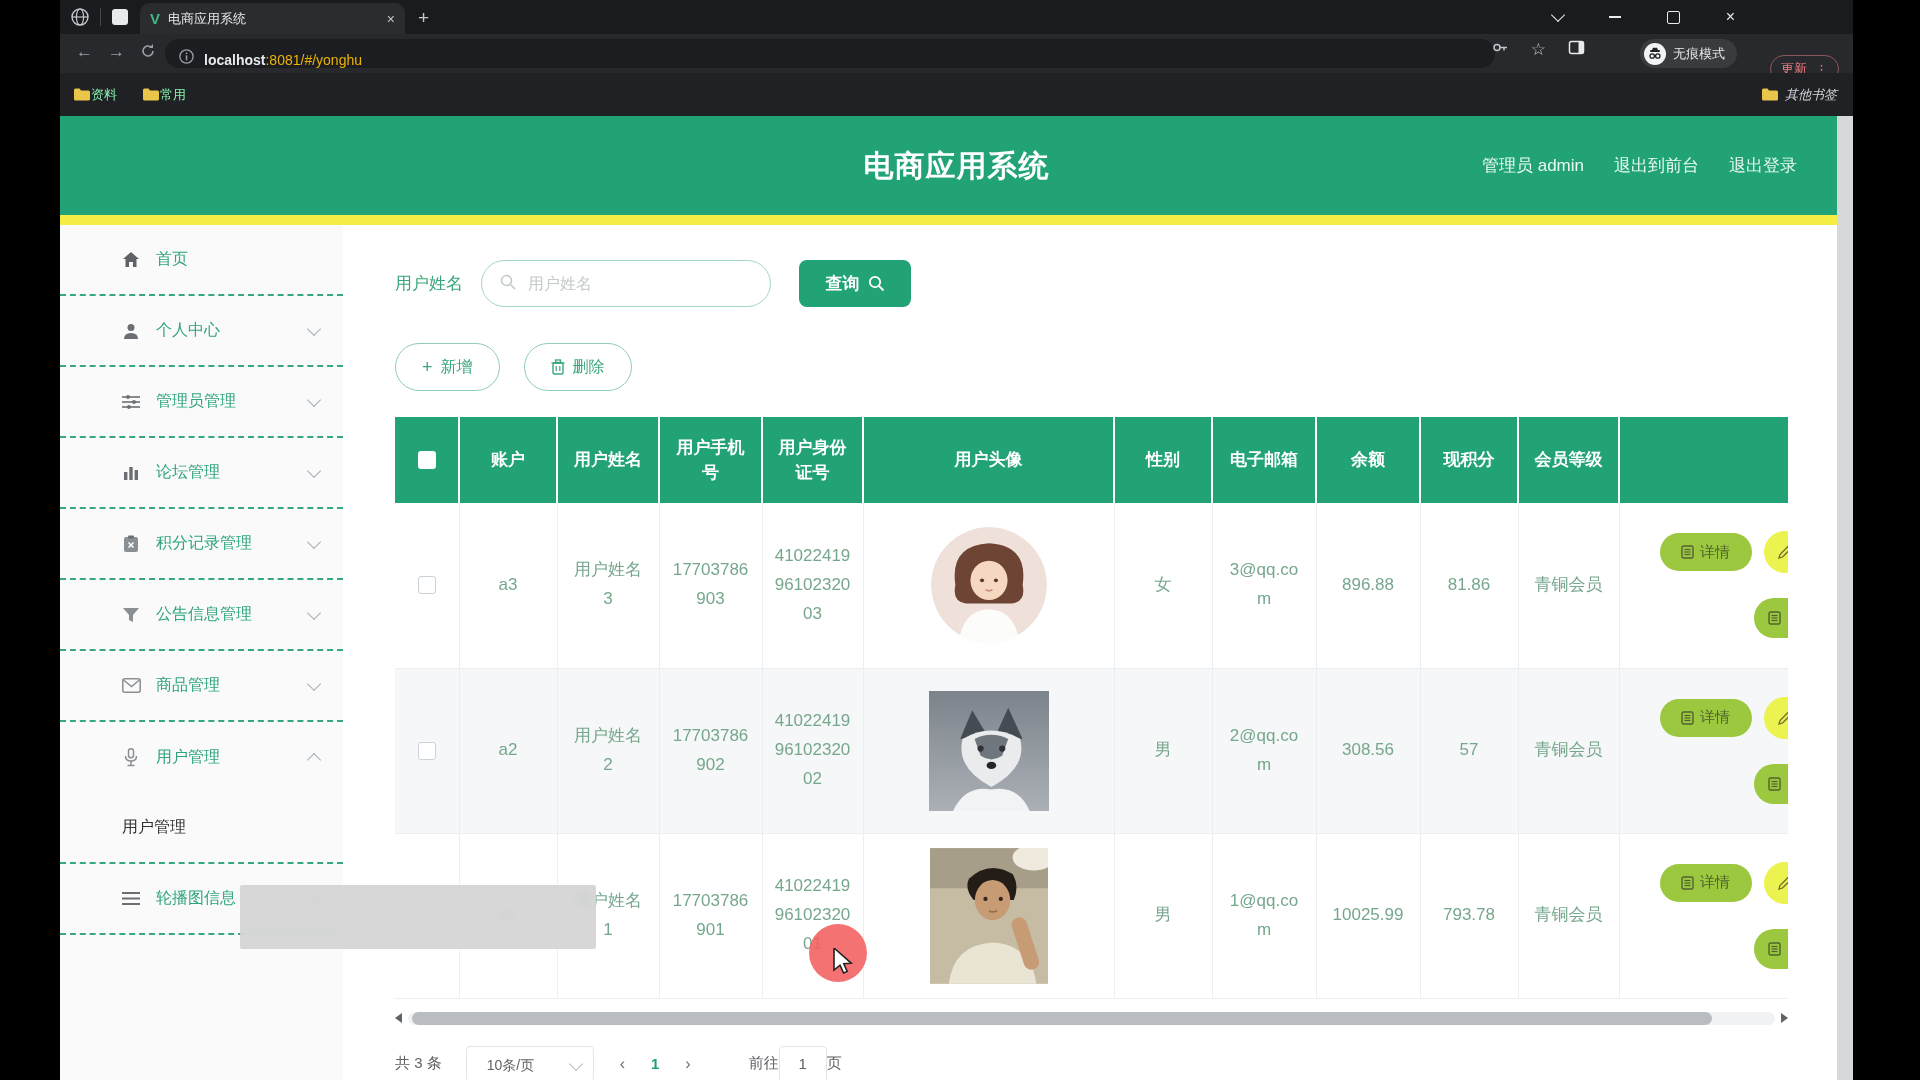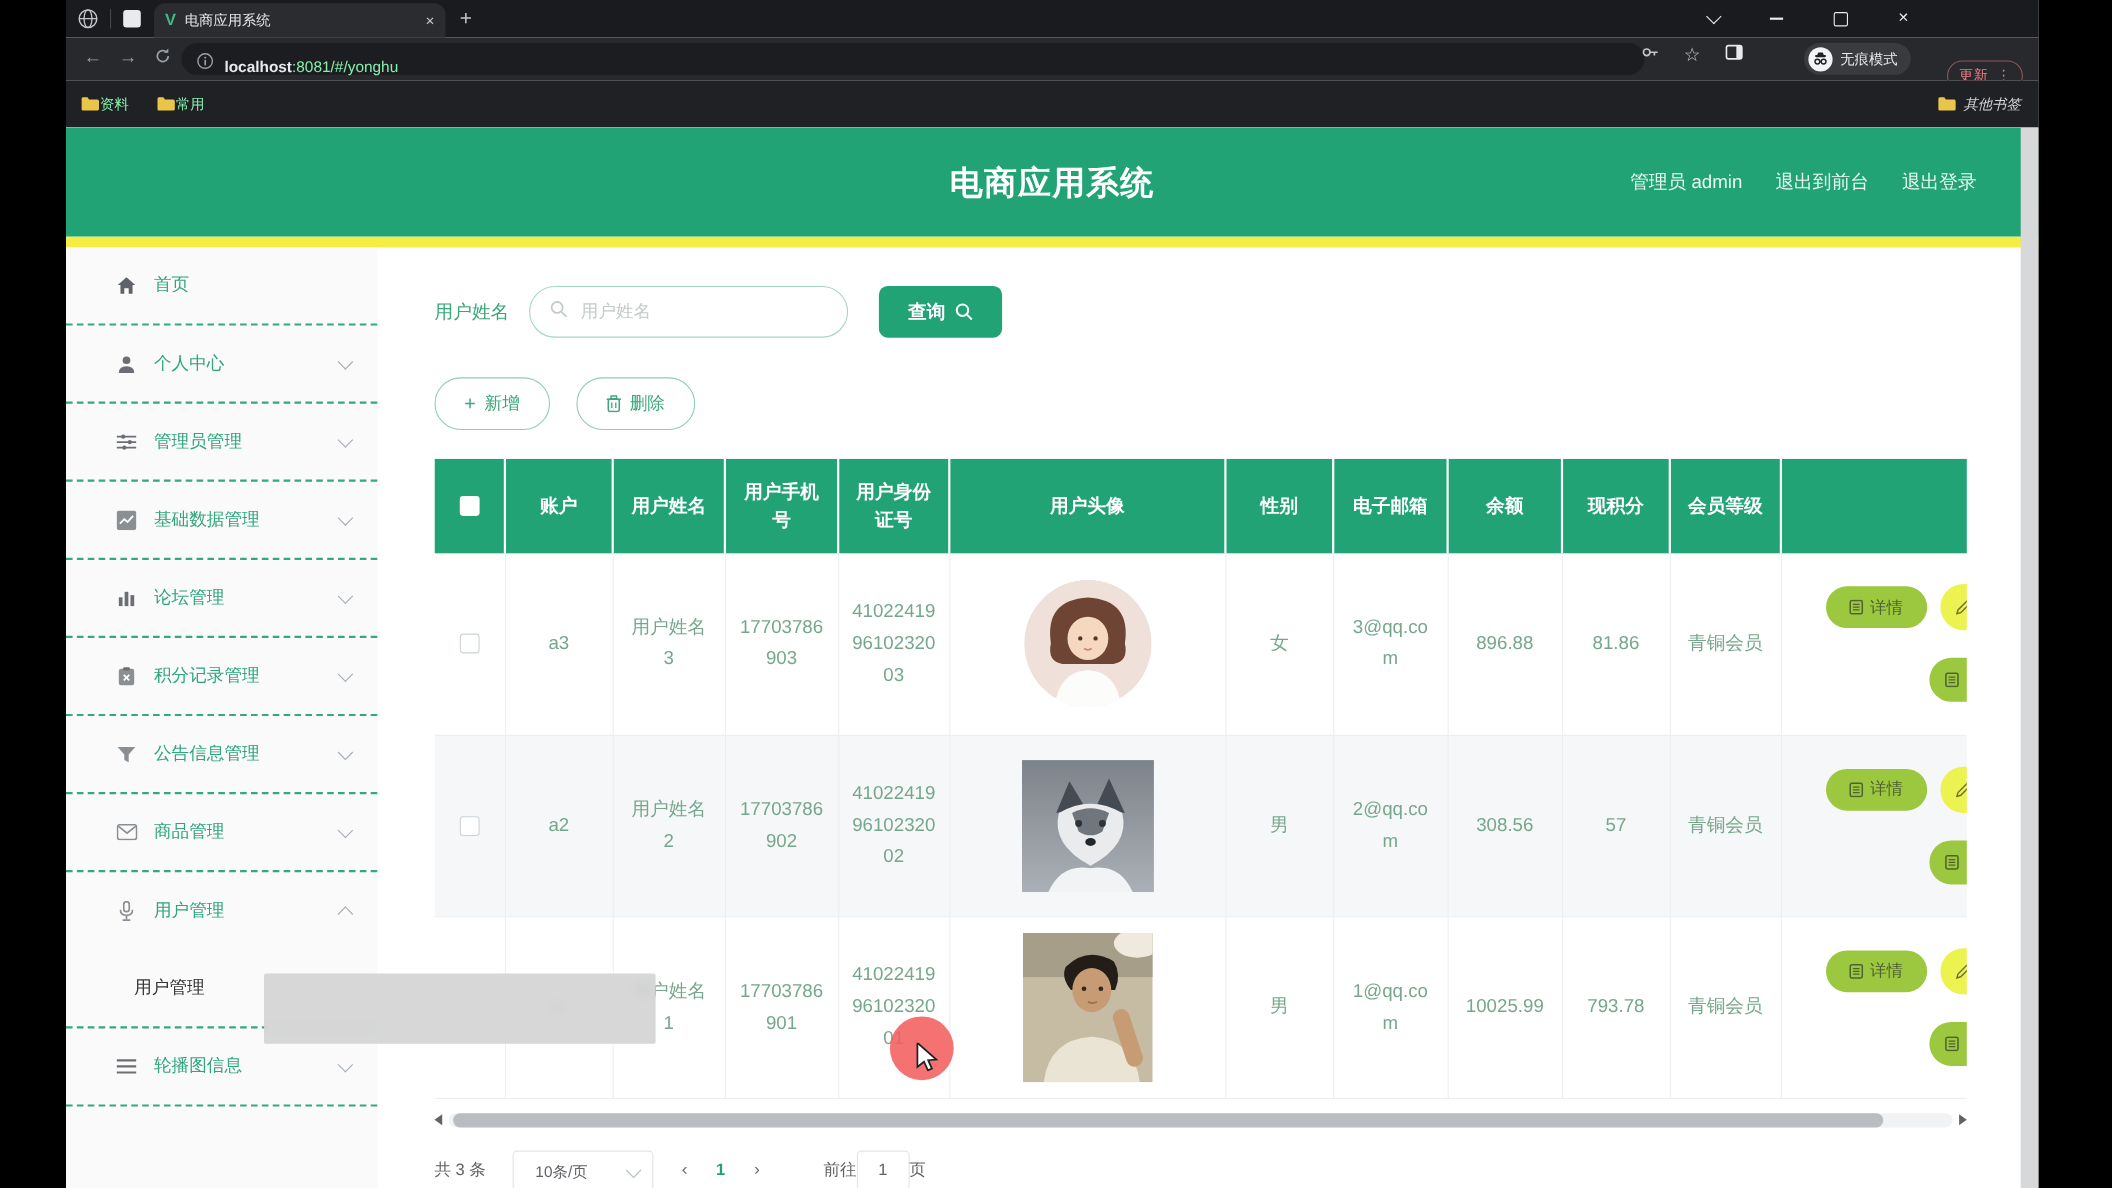--- a/index.html
+++ b/index.html
@@ -21,42 +21,42 @@
   .wc-chev{width:9px;height:9px;border-right:1.6px solid #e8eaed;border-bottom:1.6px solid #e8eaed;transform:rotate(45deg);margin-top:-4px;}
   .wc-min{width:12px;height:1.6px;background:#e8eaed;}
   .wc-max{width:11px;height:11px;border:1.6px solid #e8eaed;border-radius:2px;}
   .wc-close{font-size:16px;line-height:16px;}
 
   .toolbar{position:relative;height:39px;background:#28292c;}
   .nav-ic{position:absolute;top:8px;color:#9aa0a6;font-size:17px;}
   .urlpill{position:absolute;left:105px;top:5px;width:1330px;height:29px;background:#1c1d20;border-radius:15px;
            display:flex;align-items:flex-end;padding:0 14px;box-sizing:border-box;}
   .urlhost{color:#e8eaed;font-size:14px;font-weight:bold;margin-left:10px;}
-  .urlrest{color:#86efac;font-size:14px;}
+  .urlrest{color:#eab308;font-size:14px;}
   .tb-right{position:absolute;top:5px;display:flex;align-items:center;}
   .incog{display:flex;align-items:center;background:#3a3b3f;border-radius:15px;height:29px;padding:0 12px 0 4px;gap:7px;}
   .incog-circ{width:22px;height:22px;border-radius:50%;background:#f1f3f4;display:flex;align-items:center;justify-content:center;}
   .incog-label{color:#e8eaed;font-size:13px;}
   .update-chip{display:flex;align-items:center;gap:8px;border:1px solid #8e575e;border-radius:14px;height:26px;padding:0 10px;margin-top:16px;}
   .update-chip span{color:#ee7a80;font-size:13px;}
 
   .bookmarks{position:relative;height:43px;background:#202124;display:flex;align-items:center;padding:0 14px;box-sizing:border-box;}
   .bm{display:flex;align-items:center;gap:1px;margin-right:26px;color:#86efac;font-size:13px;}
   .bm-right{position:absolute;right:16px;display:flex;align-items:center;gap:7px;color:#d2d5d9;font-size:13px;font-style:italic;}
 
   
   .page{position:absolute;left:0;top:116px;width:1793px;height:964px;background:#fff;overflow:hidden;}
   .appheader{position:relative;height:99px;background:#21a376;}
   .apptitle{position:absolute;left:0;right:0;top:30px;text-align:center;color:#fff;font-size:30px;font-weight:bold;letter-spacing:1px;}
   .headlinks{position:absolute;right:56px;top:38px;display:flex;gap:30px;color:#eafaf2;font-size:17px;}
   .yellowbar{height:10px;background:#f5ed43;}
   .contentrow{display:flex;height:855px;}
 
   .sidebar{width:283px;background:#fafafa;box-sizing:border-box;}
-  .sb-item{height:71px;display:flex;align-items:center;padding:0 24px 0 44px;box-sizing:border-box;
+  .sb-item{height:71px;display:flex;align-items:center;padding:0 24px 0 60px;box-sizing:border-box;
            border-bottom:2px dashed #35a87d;color:#2fa57b;font-size:16px;}
   .sb-item .ic{width:22px;margin-right:14px;display:flex;justify-content:center;}
   .sb-item .lbl{flex:1;}
   .sb-item.nob{border-bottom:none;}
   .sb-sub{height:71px;display:flex;align-items:center;padding-left:62px;box-sizing:border-box;
           border-bottom:2px dashed #35a87d;color:#333;font-size:16px;}
   .chev-d{width:9px;height:9px;border-right:1.6px solid #a6adb5;border-bottom:1.6px solid #a6adb5;transform:rotate(45deg);margin-top:-4px;}
   .chev-u{width:9px;height:9px;border-right:1.6px solid #a6adb5;border-bottom:1.6px solid #a6adb5;transform:rotate(-135deg);margin-top:4px;}
 
   .main{flex:1;padding-left:52px;box-sizing:border-box;}
@@ -263,30 +263,20 @@
               <svg width="18" height="16" viewBox="0 0 18 16">
                 <line x1="0" y1="3" x2="18" y2="3" stroke="#6b6f73" stroke-width="1.6"></line>
                 <line x1="0" y1="8" x2="18" y2="8" stroke="#6b6f73" stroke-width="1.6"></line>
                 <line x1="0" y1="13" x2="18" y2="13" stroke="#6b6f73" stroke-width="1.6"></line>
                 <circle cx="6" cy="3" r="1.9" fill="#6b6f73"></circle>
                 <circle cx="12" cy="8" r="1.9" fill="#6b6f73"></circle>
                 <circle cx="7" cy="13" r="1.9" fill="#6b6f73"></circle>
               </svg>
             </span>
           <span class="lbl">管理员管理</span>
-          <span class="chev-d"></span>
-        </div>
-        <div class="sb-item">
-          <span class="ic">
-              <svg width="18" height="18" viewBox="0 0 18 18">
-                <rect width="18" height="18" rx="3" fill="#8a8f94"></rect>
-                <polyline points="3,12 7,8 10,10.5 15,5" fill="none" stroke="#fff" stroke-width="1.6"></polyline>
-              </svg>
-            </span>
-          <span class="lbl">基础数据管理</span>
           <span class="chev-d"></span>
         </div>
         <div class="sb-item">
           <span class="ic">
               <svg width="18" height="18" viewBox="0 0 18 18">
                 <rect x="2" y="8" width="3.4" height="8" fill="#6b6f73"></rect>
                 <rect x="7.3" y="3" width="3.4" height="13" fill="#6b6f73"></rect>
                 <rect x="12.6" y="6" width="3.4" height="10" fill="#6b6f73"></rect>
               </svg>
             </span>

